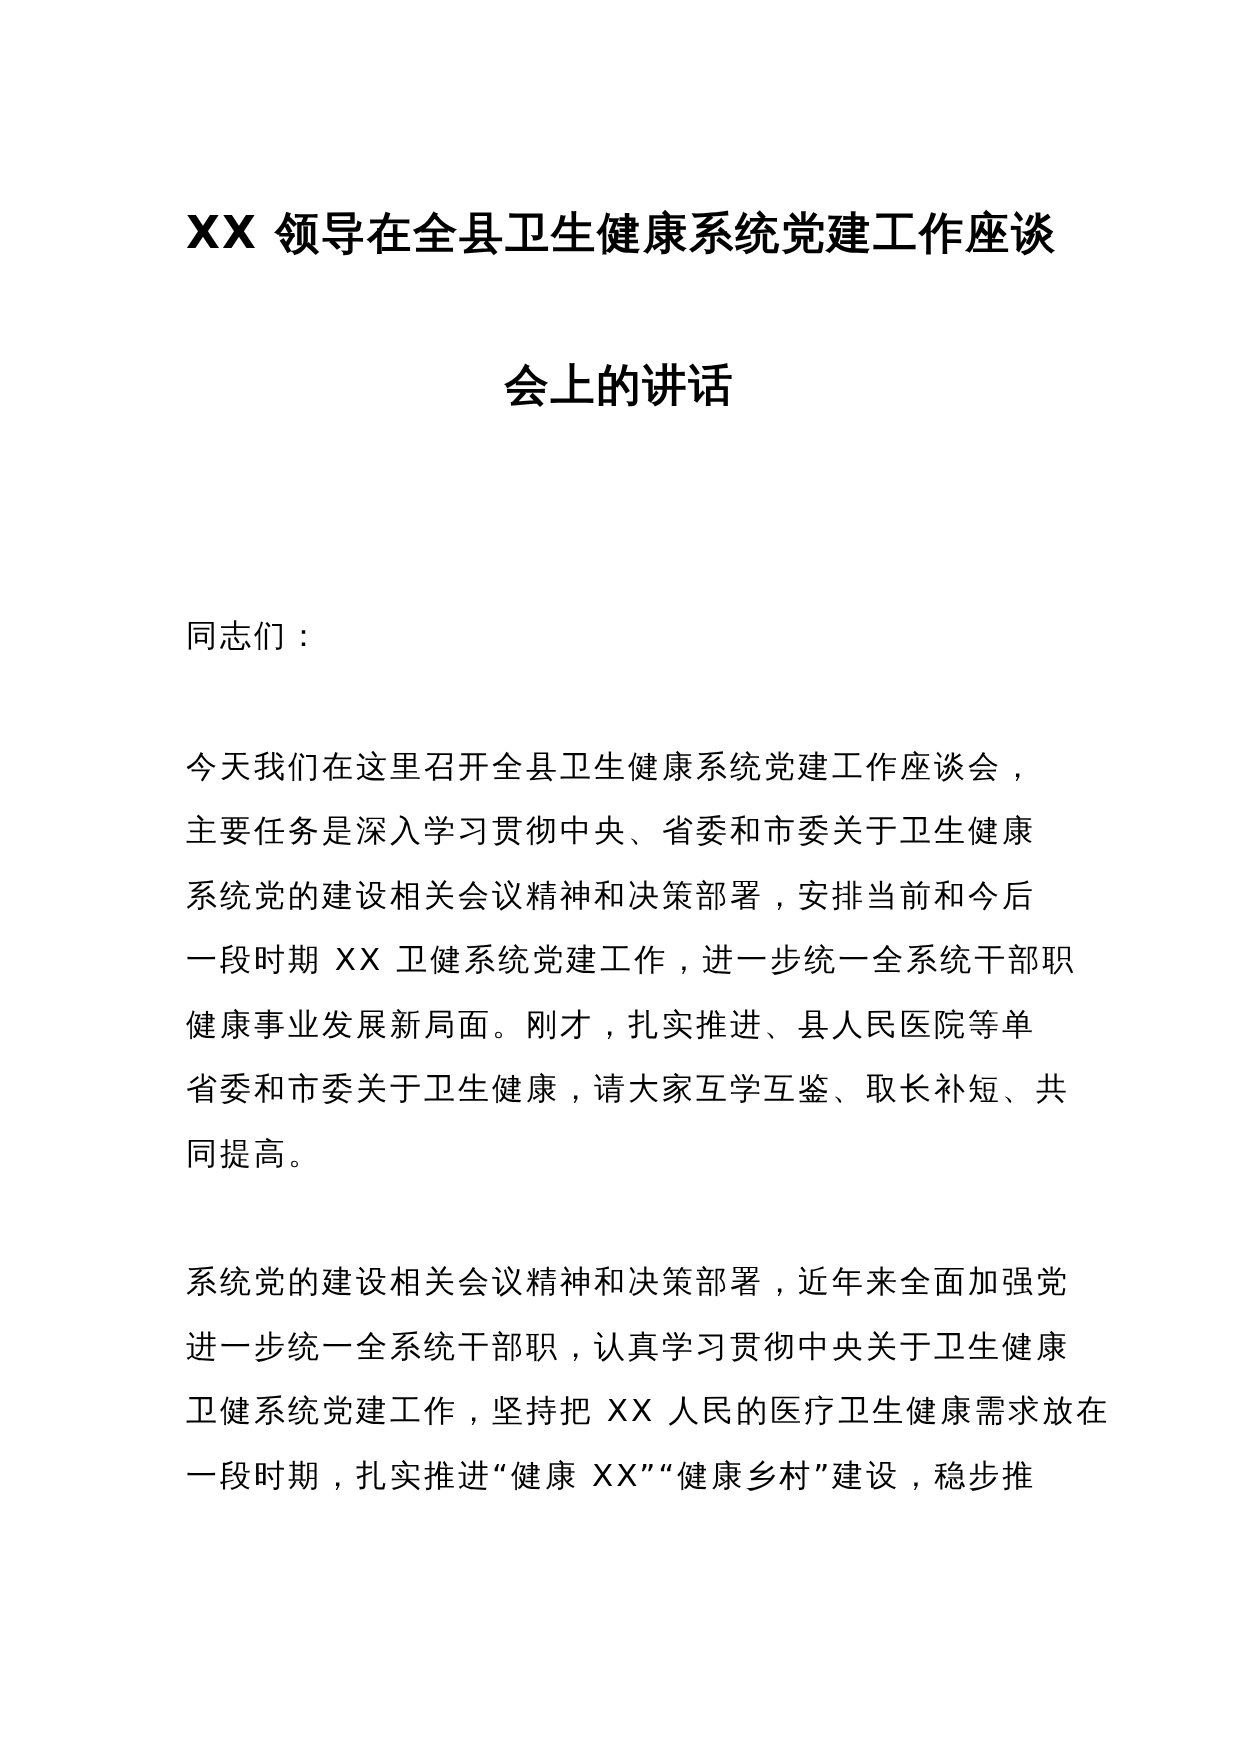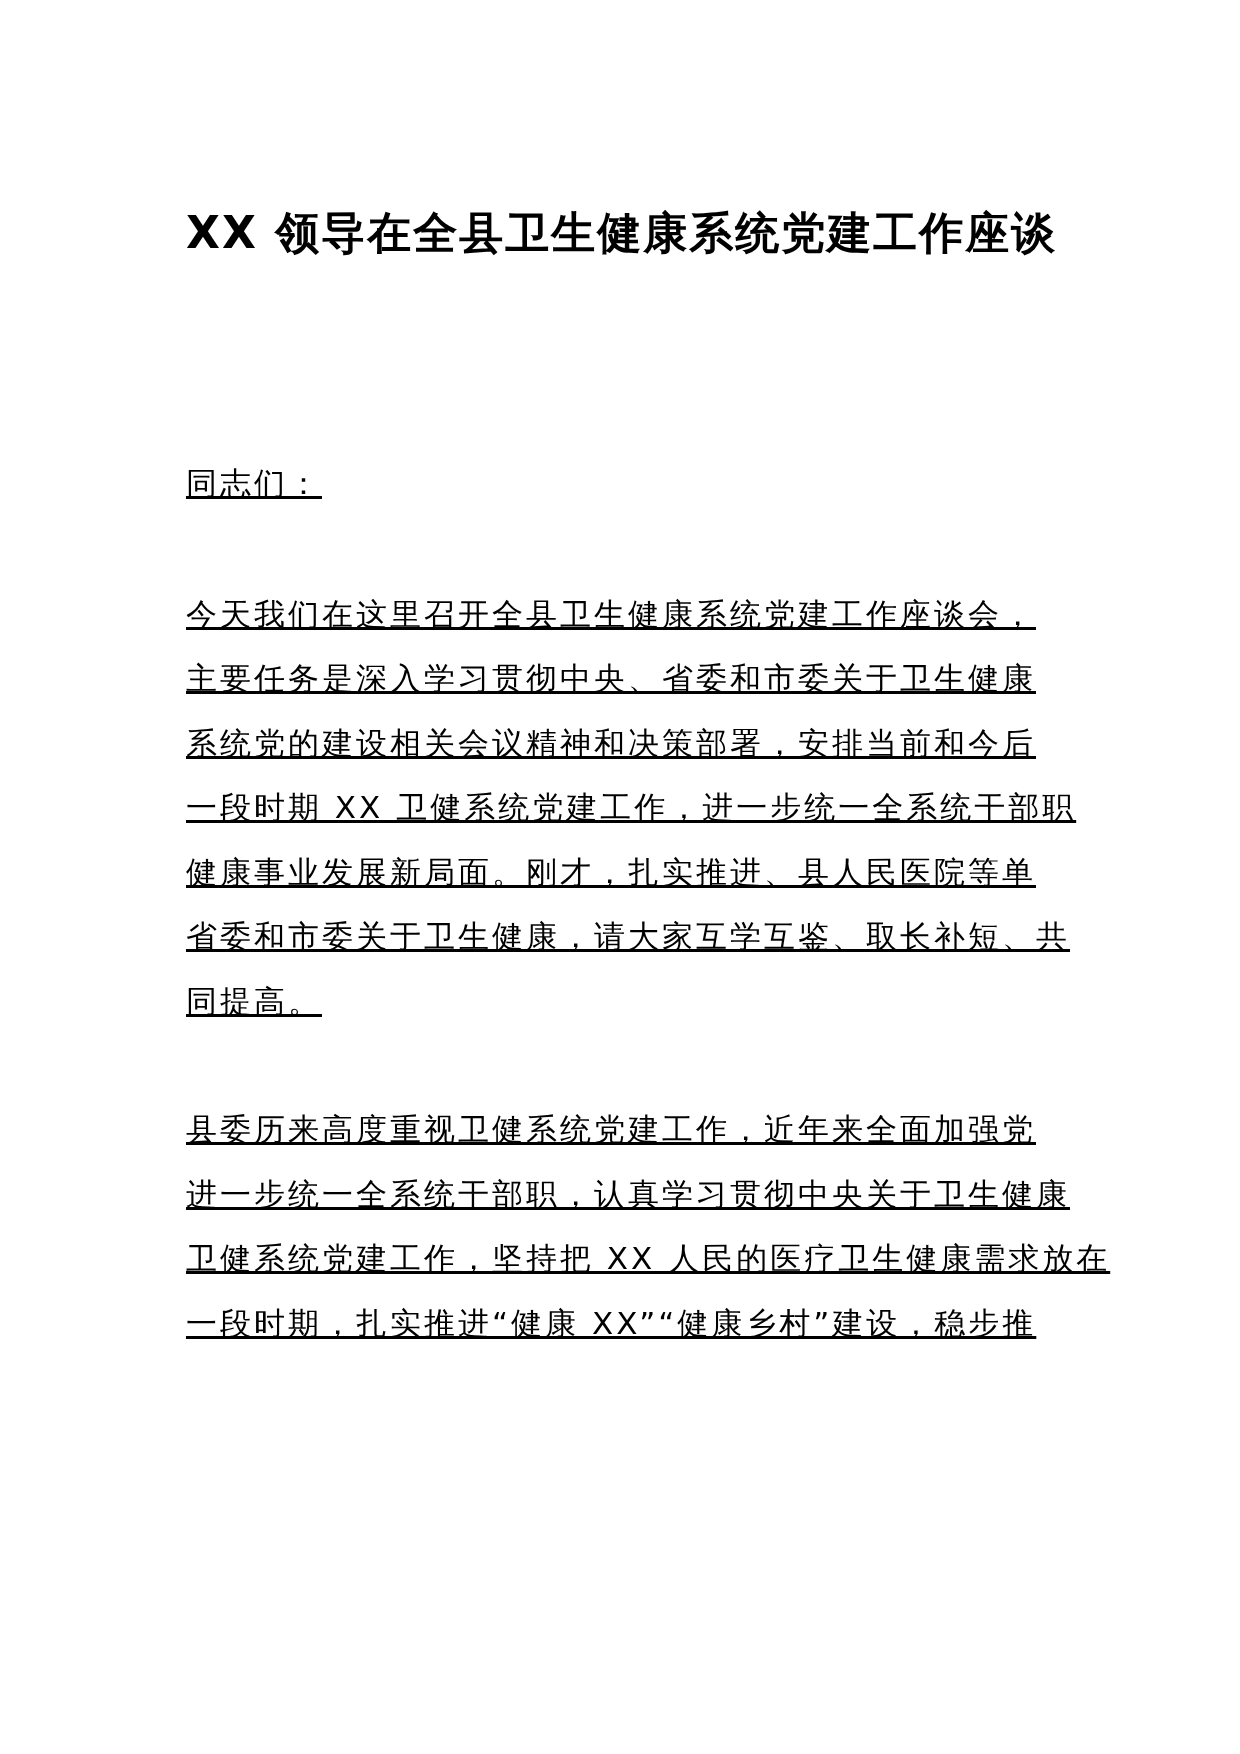--- a/index.html
+++ b/index.html
@@ -29,49 +29,49 @@
     text-align: center;
     white-space: nowrap;
   }
   .body-line {
     font-size: 31px;
     font-weight: normal;
     line-height: 64.5px;
     letter-spacing: 3px;
     white-space: nowrap;
     text-align: left;
-    text-decoration: underline;
   }
   .salutation { margin-top: 142px; }
   .para-first { margin-top: 66px; }
   .para { margin-top: 64px; }
 </style>
 </head>
 <body>
 
 <div class="page">
   <div class="content">
 
     <h1 class="doc-title">
       <div class="title-line">XX 领导在全县卫生健康系统党建工作座谈</div>
+      <div class="title-line">会上的讲话</div>
     </h1>
 
     <div class="body-line salutation">同志们：</div>
 
     <div class="para-first">
       <div class="body-line">今天我们在这里召开全县卫生健康系统党建工作座谈会，</div>
       <div class="body-line">主要任务是深入学习贯彻中央、省委和市委关于卫生健康</div>
       <div class="body-line">系统党的建设相关会议精神和决策部署，安排当前和今后</div>
       <div class="body-line">一段时期 XX 卫健系统党建工作，进一步统一全系统干部职</div>
       <div class="body-line">健康事业发展新局面。刚才，扎实推进、县人民医院等单</div>
       <div class="body-line">省委和市委关于卫生健康，请大家互学互鉴、取长补短、共</div>
       <div class="body-line">同提高。</div>
     </div>
 
     <div class="para">
-      <div class="body-line">县委历来高度重视卫健系统党建工作，近年来全面加强党</div>
+      <div class="body-line">系统党的建设相关会议精神和决策部署，近年来全面加强党</div>
       <div class="body-line">进一步统一全系统干部职，认真学习贯彻中央关于卫生健康</div>
       <div class="body-line">卫健系统党建工作，坚持把 XX 人民的医疗卫生健康需求放在</div>
       <div class="body-line">一段时期，扎实推进“健康 XX”“健康乡村”建设，稳步推</div>
     </div>
 
   </div>
 </div>
 
 </body></html>

